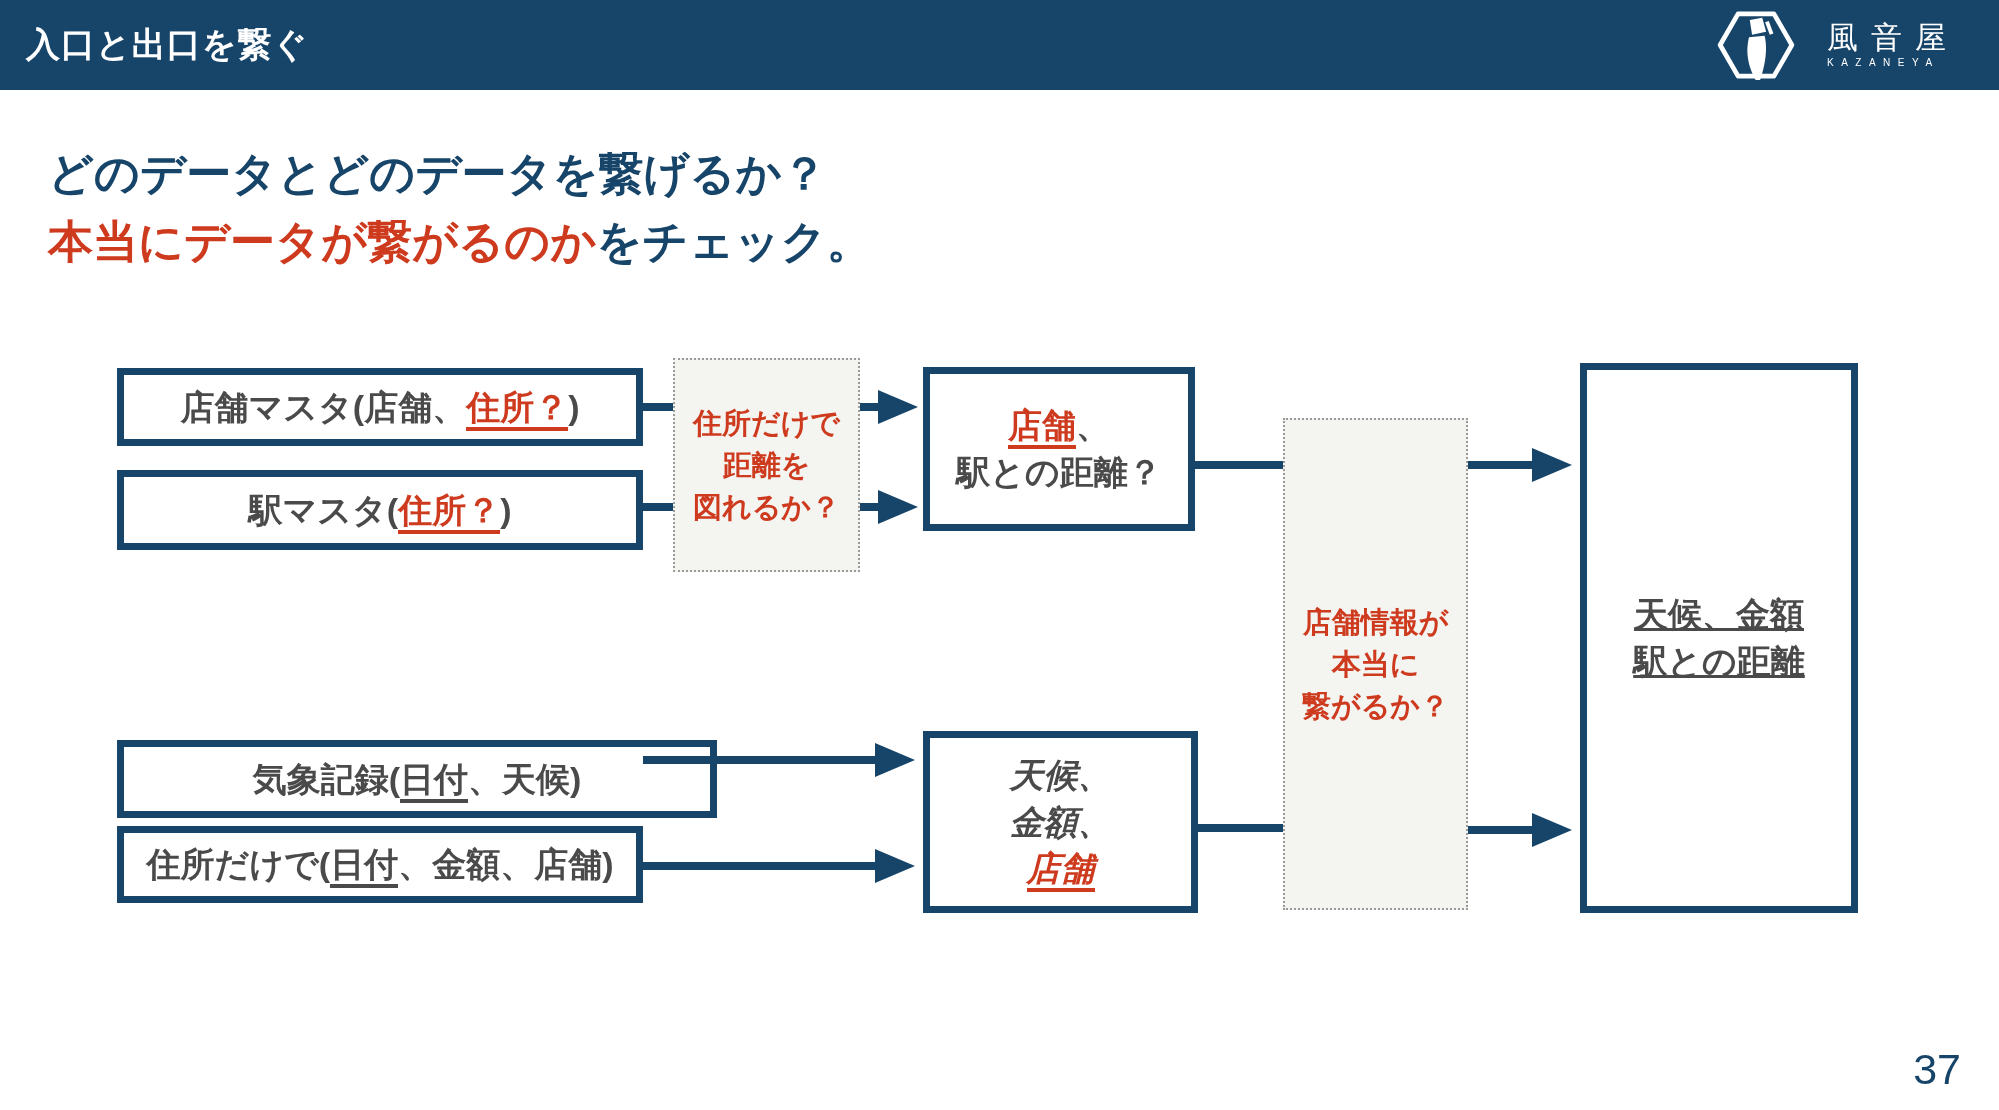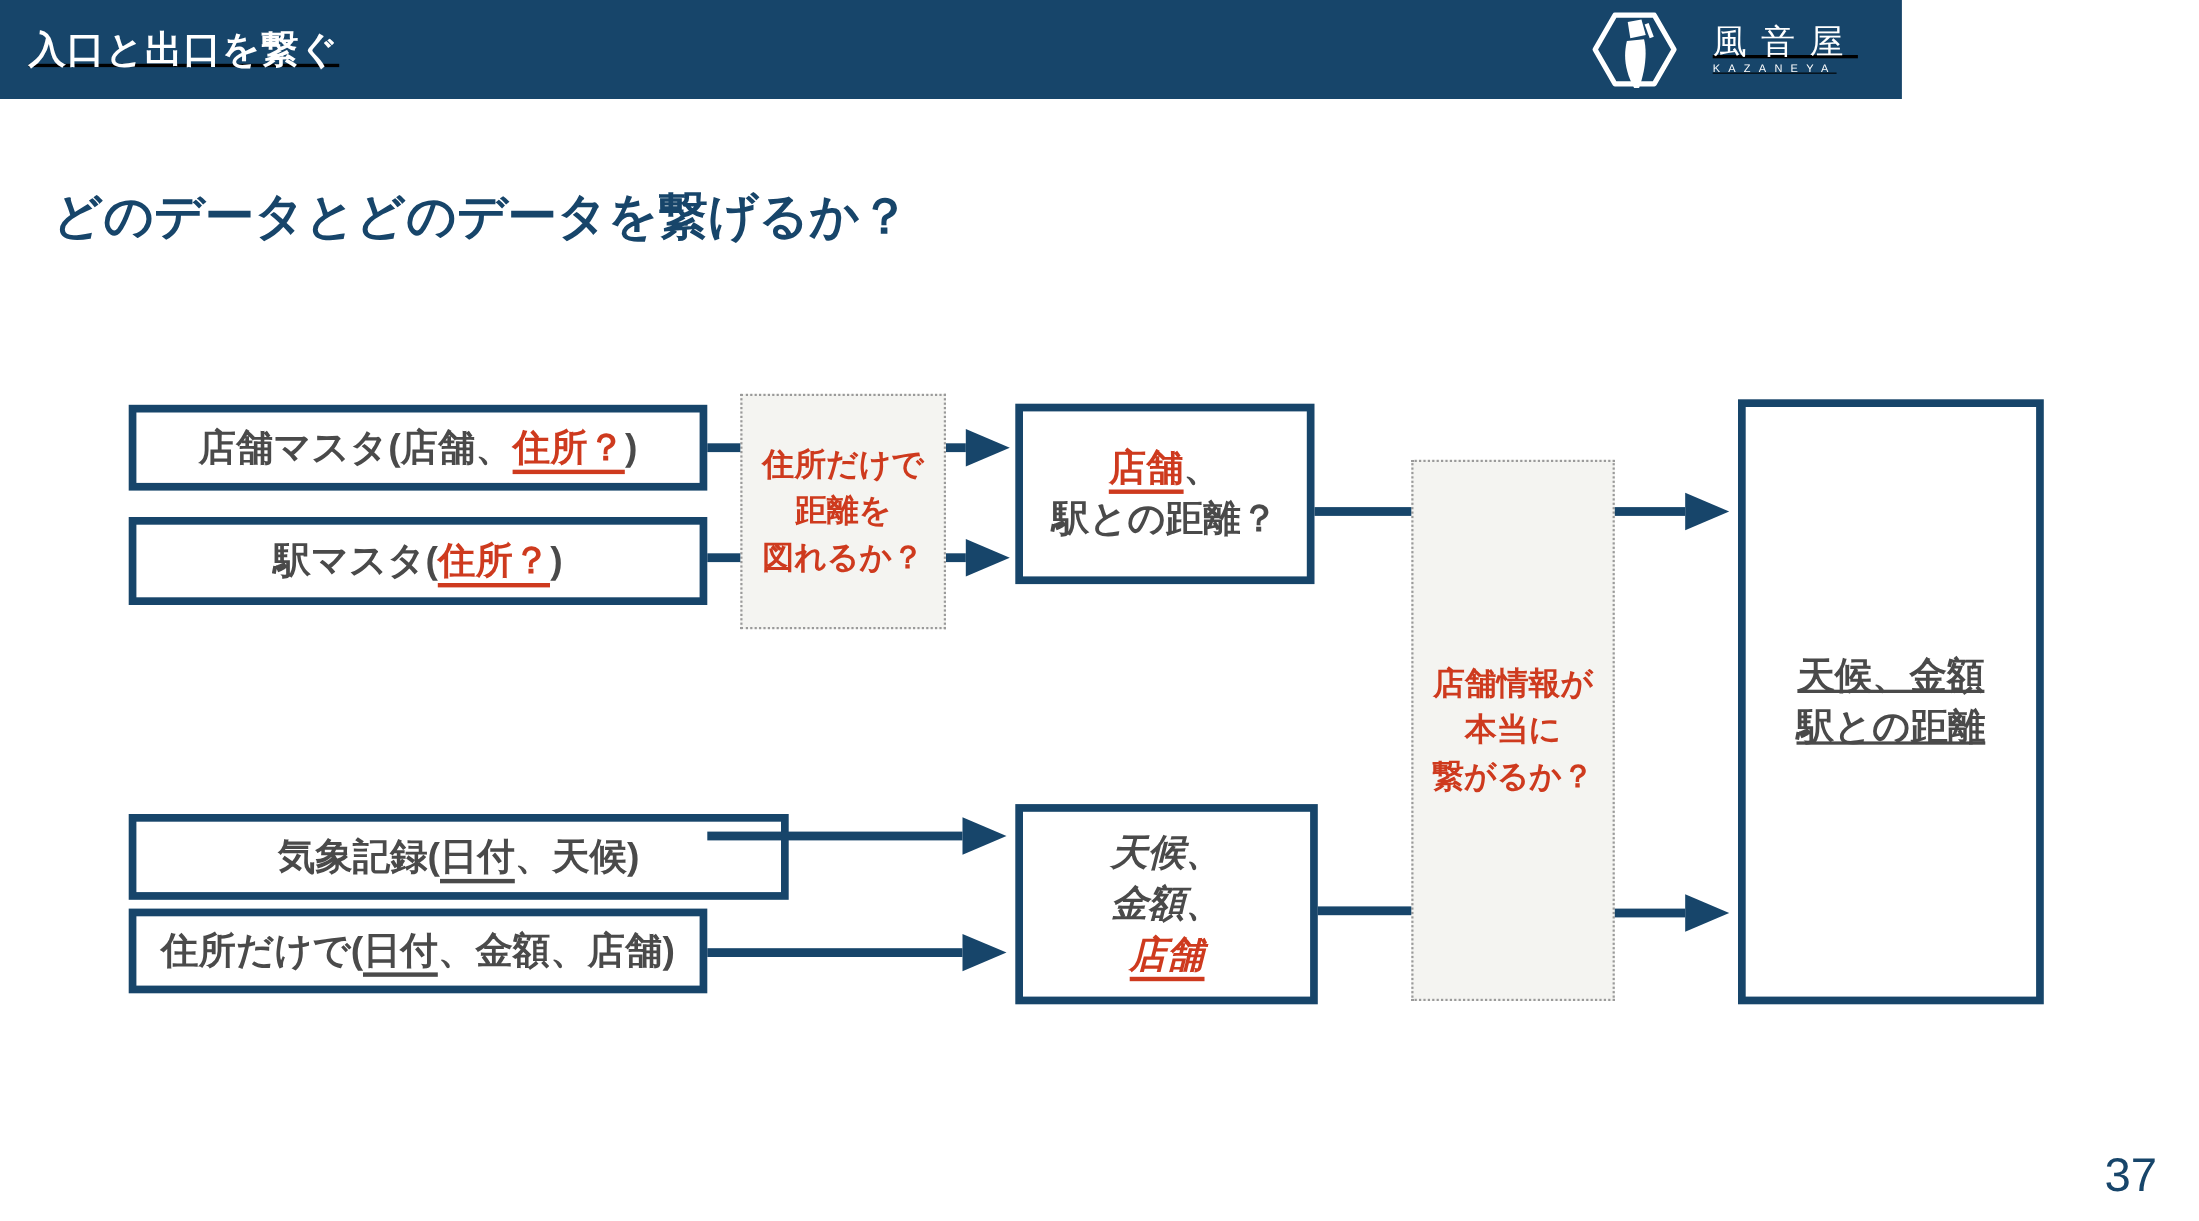--- a/index.html
+++ b/index.html
@@ -9,33 +9,33 @@
     --note-bg:#F4F4F1;
     --note-border:#9A9A9A;
   }
   html,body{margin:0;padding:0;background:#ffffff;}
   .slide{
     position:relative;width:1999px;height:1110px;background:#ffffff;
     font-family:"Liberation Sans",sans-serif;overflow:hidden;
   }
   
   .topbar{
-    position:absolute;left:0;top:0;width:1729px;height:90px;background:var(--navy);
+    position:absolute;left:0;top:0;width:1999px;height:90px;background:var(--navy);
     display:flex;align-items:center;justify-content:space-between;
-    box-sizing:border-box;padding:0 40px 0 26px;text-decoration:underline;
+    box-sizing:border-box;padding:0 40px 0 26px;
   }
   .topbar-title{color:#ffffff;font-size:34px;font-weight:700;letter-spacing:1px;}
   .logo{display:flex;align-items:center;gap:32px;}
   .logo svg{display:block;}
   .logo-texts{display:flex;flex-direction:column;align-items:flex-start;}
   .logo-name{color:#ffffff;font-size:31px;font-weight:500;letter-spacing:13px;line-height:1.05;white-space:nowrap;}
   .logo-romaji{color:#ffffff;font-size:10px;font-weight:400;letter-spacing:7.5px;margin-top:3px;white-space:nowrap;}
   
   .headline{position:absolute;left:48px;top:140px;font-size:45px;font-weight:700;line-height:68px;white-space:nowrap;}
-  .headline .navy{color:var(--navy);margin-top:23px;}
+  .headline .navy{color:var(--navy);}
   .headline .red{color:var(--red);}
   
   .sbox{
     position:absolute;box-sizing:border-box;border:7px solid var(--navy);background:#ffffff;
     display:flex;flex-direction:column;align-items:center;justify-content:center;
     color:var(--gray);font-size:34px;font-weight:700;text-align:center;line-height:1.38;
     white-space:nowrap;
   }
   .note{
     position:absolute;box-sizing:border-box;border:2px dotted var(--note-border);background:var(--note-bg);
@@ -73,20 +73,21 @@
       </span>
       <span class="logo-texts">
         <span class="logo-name">風音屋</span>
         <span class="logo-romaji">KAZANEYA</span>
       </span>
     </div>
   </div>
 
   <div class="headline">
     <div class="navy">どのデータとどのデータを繋げるか？</div>
+    <div><span class="red">本当にデータが繋がるのか</span><span class="navy">をチェック。</span></div>
   </div>
 
   <div class="sbox" style="left:117px;top:368px;width:526px;height:78px;">
       <div><span>店舗マスタ(店舗、</span><span class="ru">住所？</span><span>)</span></div>
     </div>
   <div class="sbox" style="left:117px;top:470px;width:526px;height:80px;">
       <div><span>駅マスタ(</span><span class="ru">住所？</span><span>)</span></div>
     </div>
   <div class="sbox" style="left:117px;top:740px;width:600px;height:78px;">
       <div><span>気象記録(</span><span class="gu">日付</span><span>、天候)</span></div>

